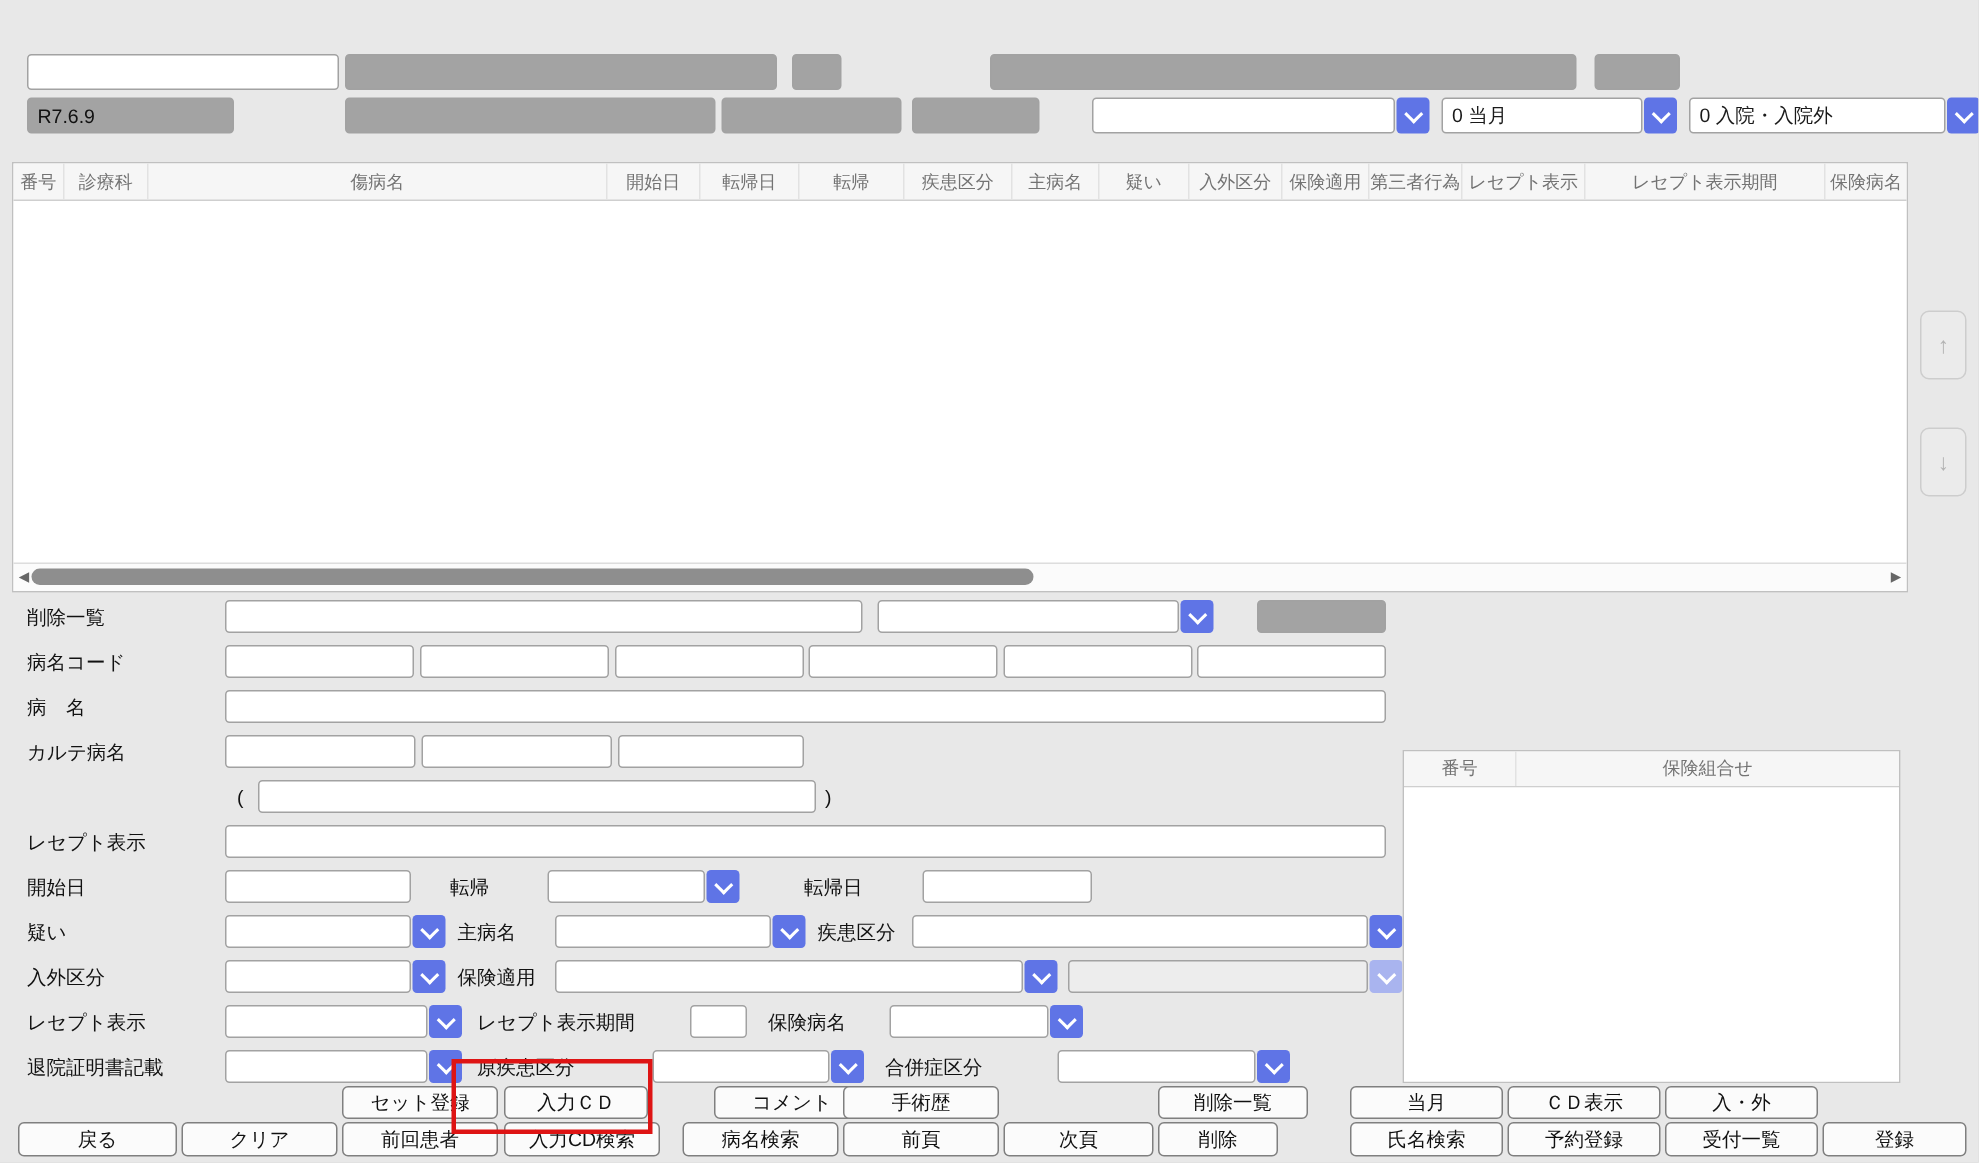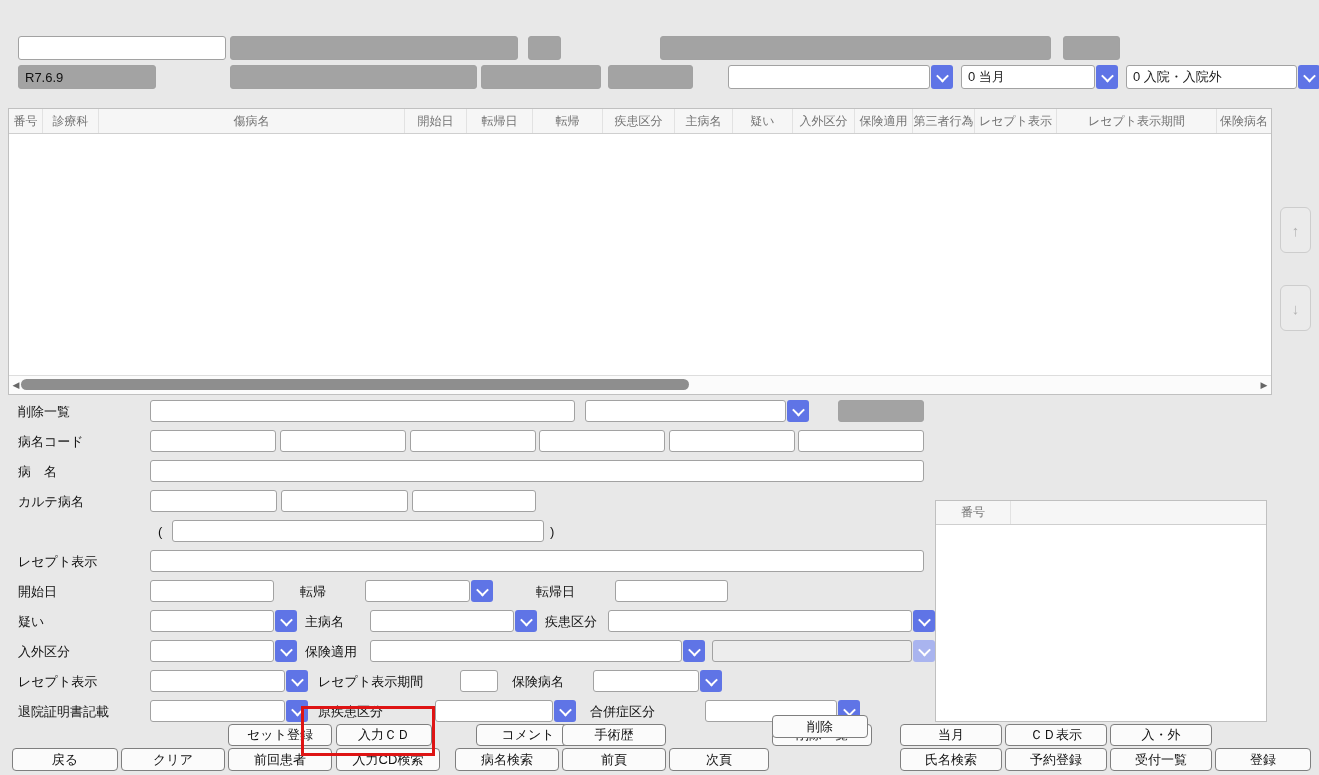--- a/index.html
+++ b/index.html
@@ -250,41 +250,42 @@
   <div class="combo" style="left:705px;top:700px;width:155px">
     <div class="ct"></div>
     <div class="cb">
         <i></i>
       </div>
   </div>
 
   <div class="inspanel">
     <div class="lhead">
       <div class="th" style="width:75px">番号</div>
+      <div class="th" style="flex:1;border-right:none">保険組合せ</div>
     </div>
     <div class="lbody"></div>
   </div>
 
   <button class="btn2" style="left:228px;top:724px;width:104px">セット登録</button>
   <button class="btn2" style="left:336px;top:724px;width:96px">入力ＣＤ</button>
   <button class="btn2" style="left:476px;top:724px;width:104px">コメント</button>
   <button class="btn2" style="left:562px;top:724px;width:104px">手術歴</button>
   <button class="btn2" style="left:772px;top:724px;width:100px">削除一覧</button>
   <button class="btn2" style="left:900px;top:724px;width:102px">当月</button>
   <button class="btn2" style="left:1005px;top:724px;width:102px">ＣＤ表示</button>
   <button class="btn2" style="left:1110px;top:724px;width:102px">入・外</button>
 
   <button class="btn2 row2" style="left:12px;top:748px;width:106px">戻る</button>
   <button class="btn2 row2" style="left:121px;top:748px;width:104px">クリア</button>
   <button class="btn2 row2" style="left:228px;top:748px;width:104px">前回患者</button>
   <button class="btn2 row2" style="left:336px;top:748px;width:104px">入力CD検索</button>
   <button class="btn2 row2" style="left:455px;top:748px;width:104px">病名検索</button>
   <button class="btn2 row2" style="left:562px;top:748px;width:104px">前頁</button>
   <button class="btn2 row2" style="left:669px;top:748px;width:100px">次頁</button>
-  <button class="btn2 row2" style="left:772px;top:715px;width:96px">削除</button>
+  <button class="btn2 row2" style="left:772px;top:748px;width:80px">削除</button>
   <button class="btn2 row2" style="left:900px;top:748px;width:102px">氏名検索</button>
   <button class="btn2 row2" style="left:1005px;top:748px;width:102px">予約登録</button>
   <button class="btn2 row2" style="left:1110px;top:748px;width:102px">受付一覧</button>
   <button class="btn2 row2" style="left:1215px;top:748px;width:96px">登録</button>
 
   <div class="redbox"></div>
 
 </div>
 
 </body></html>

